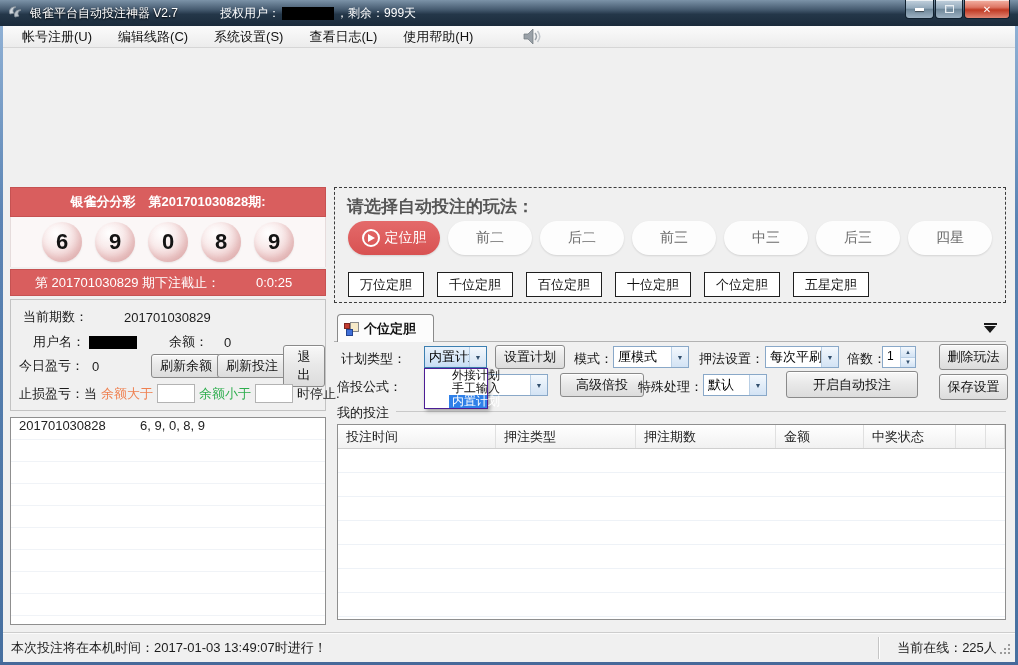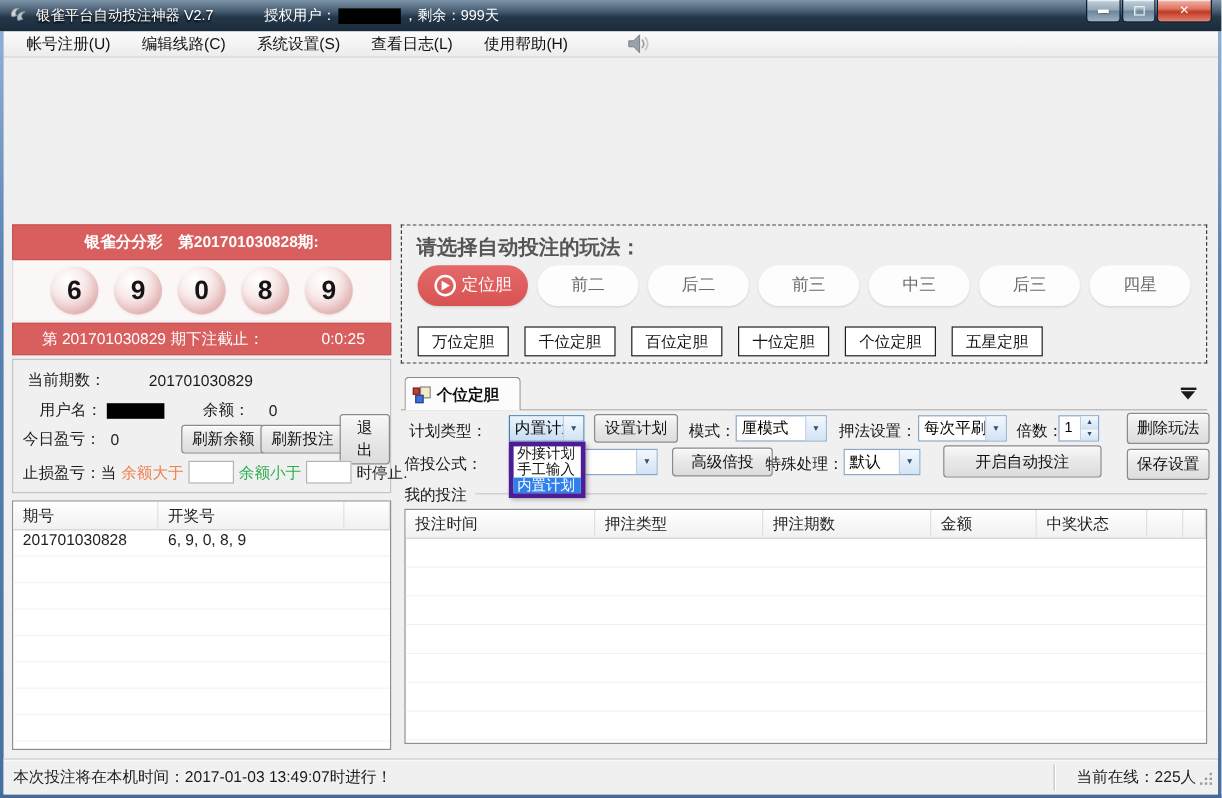--- a/index.html
+++ b/index.html
@@ -46,21 +46,21 @@
   .lp-balls { position:absolute; left:10px; top:217px; width:316px; height:50px;
     background:#fbf7f7; border-left:1px solid #e6dcdc; border-right:1px solid #e6dcdc;
     display:flex; align-items:center; justify-content:center; gap:13px; }
   .ball { width:40px; height:40px; border-radius:50%;
     background:radial-gradient(circle at 35% 28%, #ffffff 0%, #f9ecec 35%, #f0cfcf 68%, #e7baba 100%);
     box-shadow:inset -3px -4px 7px rgba(205,145,145,.4), 0 1px 2px rgba(0,0,0,.08);
     display:flex; align-items:center; justify-content:center; font-size:22px; font-weight:bold; color:#141414; }
   .lp-countdown { position:absolute; left:10px; top:269px; width:316px; height:27px;
     background:#d95e5e; border:1px solid #c65252; color:#fff; font-size:13px;
     display:flex; align-items:center; padding-left:24px; }
-  .lp-countdown .cd-time { margin-left:48px; }
+  .lp-countdown .cd-time { margin-left:36px; }
 
   .acct { position:absolute; left:10px; top:299px; width:316px; height:112px;
     border:1px solid #c3c3c3; background:#f0f0f0; font-size:13px; color:#1c1c1c; }
   .acct .row { position:absolute; left:0; right:0; display:flex; align-items:center; }
   .acct .lbl { white-space:nowrap; }
   .btn { background:linear-gradient(180deg,#f8f8f8,#e9e9e9 45%,#dcdcdc); border:1px solid #8a8a8a;
     border-radius:3px; font-size:13px; color:#111; padding:2px 8px; cursor:pointer;
     font-family:inherit; box-shadow:inset 0 1px 0 #fff; }
   .mini-input { width:38px; height:19px; border:1px solid #b3b3b3; background:#fff; margin:0 4px; }
   .txt-orange { color:#ef8050; } .txt-green { color:#2eae4e; }
@@ -116,22 +116,22 @@
   .spin { position:absolute; width:34px; height:22px; border:1px solid #89a8c8; background:#fff; display:flex; }
   .spin .sval { flex:1; font-size:12px; padding:2px 0 0 4px; }
   .spin .sbtns { width:15px; display:flex; flex-direction:column; border-left:1px solid #b9cfe5; }
   .spin .sb { flex:1; background:linear-gradient(180deg,#f3f8fd,#d3e3f4); font-size:6px; color:#33506e;
     display:flex; align-items:center; justify-content:center; cursor:pointer; }
   .spin .sb:first-child { border-bottom:1px solid #b9cfe5; }
   .sbtn { position:absolute; background:linear-gradient(180deg,#f8f8f8,#e9e9e9 45%,#dcdcdc);
     border:1px solid #8a8a8a; border-radius:3px; font-size:13px; color:#111; cursor:pointer;
     display:flex; align-items:center; justify-content:center; box-shadow:inset 0 1px 0 #fff; }
 
-  .ddlist { position:absolute; left:424px; top:368px; width:64px; background:#fff; border:4px solid #4c1d95;
-    box-shadow:2px 2px 4px rgba(0,0,0,.35); z-index:50; font-size:12px; }
+  .ddlist { position:absolute; left:424px; top:368px; width:64px; background:#fff; border:1px solid #4c1d95;
+    box-shadow:2px 2px 4px rgba(0,0,0,.35); z-index:50; font-size:12px;padding-left:24px; }
   .ddopt { height:13px; line-height:13px; padding-left:3px; color:#111; cursor:pointer; white-space:nowrap; }
   .ddopt.selected { background:#2f80e8; color:#fff; }
 
   
   .bets-lbl { position:absolute; left:337px; top:404px; font-size:13px; color:#151515; }
   .bets-line { position:absolute; left:396px; top:411px; width:610px; height:1px; background:#c9c9c9; }
   .btable { position:absolute; left:337px; top:424px; width:669px; height:196px; border:1px solid #8f8f8f;
     background:#fff; font-size:13px; overflow:hidden; }
   .b-head { display:flex; height:24px; background:linear-gradient(180deg,#ffffff,#f1f1f1);
     border-bottom:1px solid #cfcfcf; align-items:center; color:#222; }
@@ -228,25 +228,20 @@
       <span class="lbl">止损盈亏：当</span>
       <span class="lbl txt-orange" style="margin-left:4px;">余额大于</span>
       <input class="mini-input" style="">
       <span class="lbl txt-green">余额小于</span>
       <input class="mini-input" style="">
       <span class="lbl">时停止.</span>
     </div>
   </div>
 
   <div class="htable">
-    <div class="h-head">
-      <div class="hc c1">期号</div>
-      <div class="hc c2">开奖号</div>
-      <div class="hc c3"></div>
-    </div>
     <div class="h-row">
       <div class="hc c1">201701030828</div>
       <div class="hc c2">6, 9, 0, 8, 9</div>
       <div class="hc c3"></div>
     </div>
     <div class="h-row"></div>
     <div class="h-row"></div>
     <div class="h-row"></div>
     <div class="h-row"></div>
     <div class="h-row"></div>

